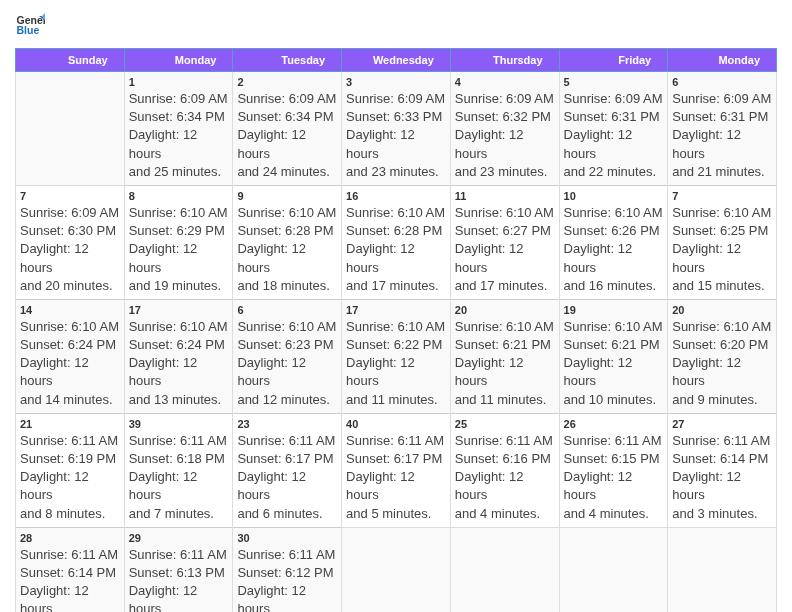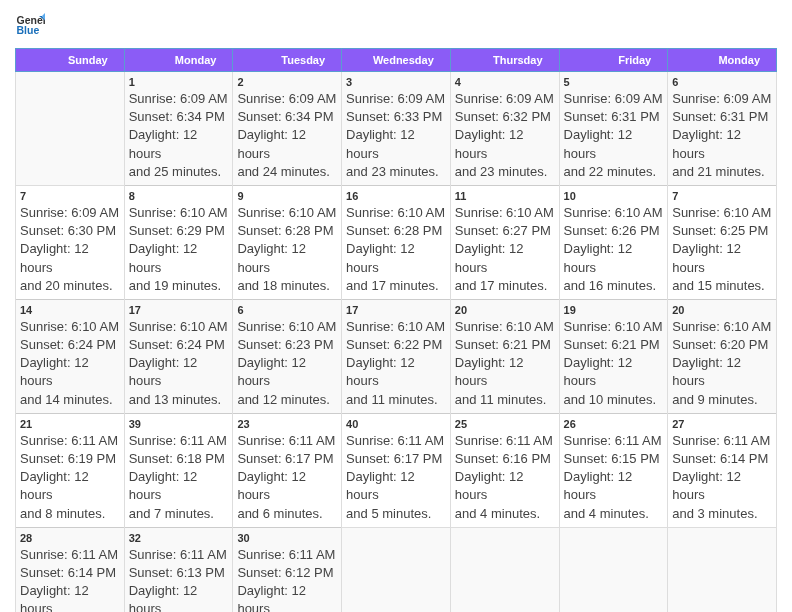--- a/index.html
+++ b/index.html
@@ -322,21 +322,21 @@
         </tr>
         <tr>
           <td>
             <span class="day-num">28</span>
             <div class="day-info" style="white-space: pre-line;">Sunrise: 6:11 AM
 Sunset: 6:14 PM
 Daylight: 12 hours
 and 2 minutes.</div>
           </td>
           <td>
-            <span class="day-num">32</span>
+            <span class="day-num">29</span>
             <div class="day-info" style="white-space: pre-line;">Sunrise: 6:11 AM
 Sunset: 6:13 PM
 Daylight: 12 hours
 and 1 minute.</div>
           </td>
           <td>
             <span class="day-num">30</span>
             <div class="day-info" style="white-space: pre-line;">Sunrise: 6:11 AM
 Sunset: 6:12 PM
 Daylight: 12 hours

